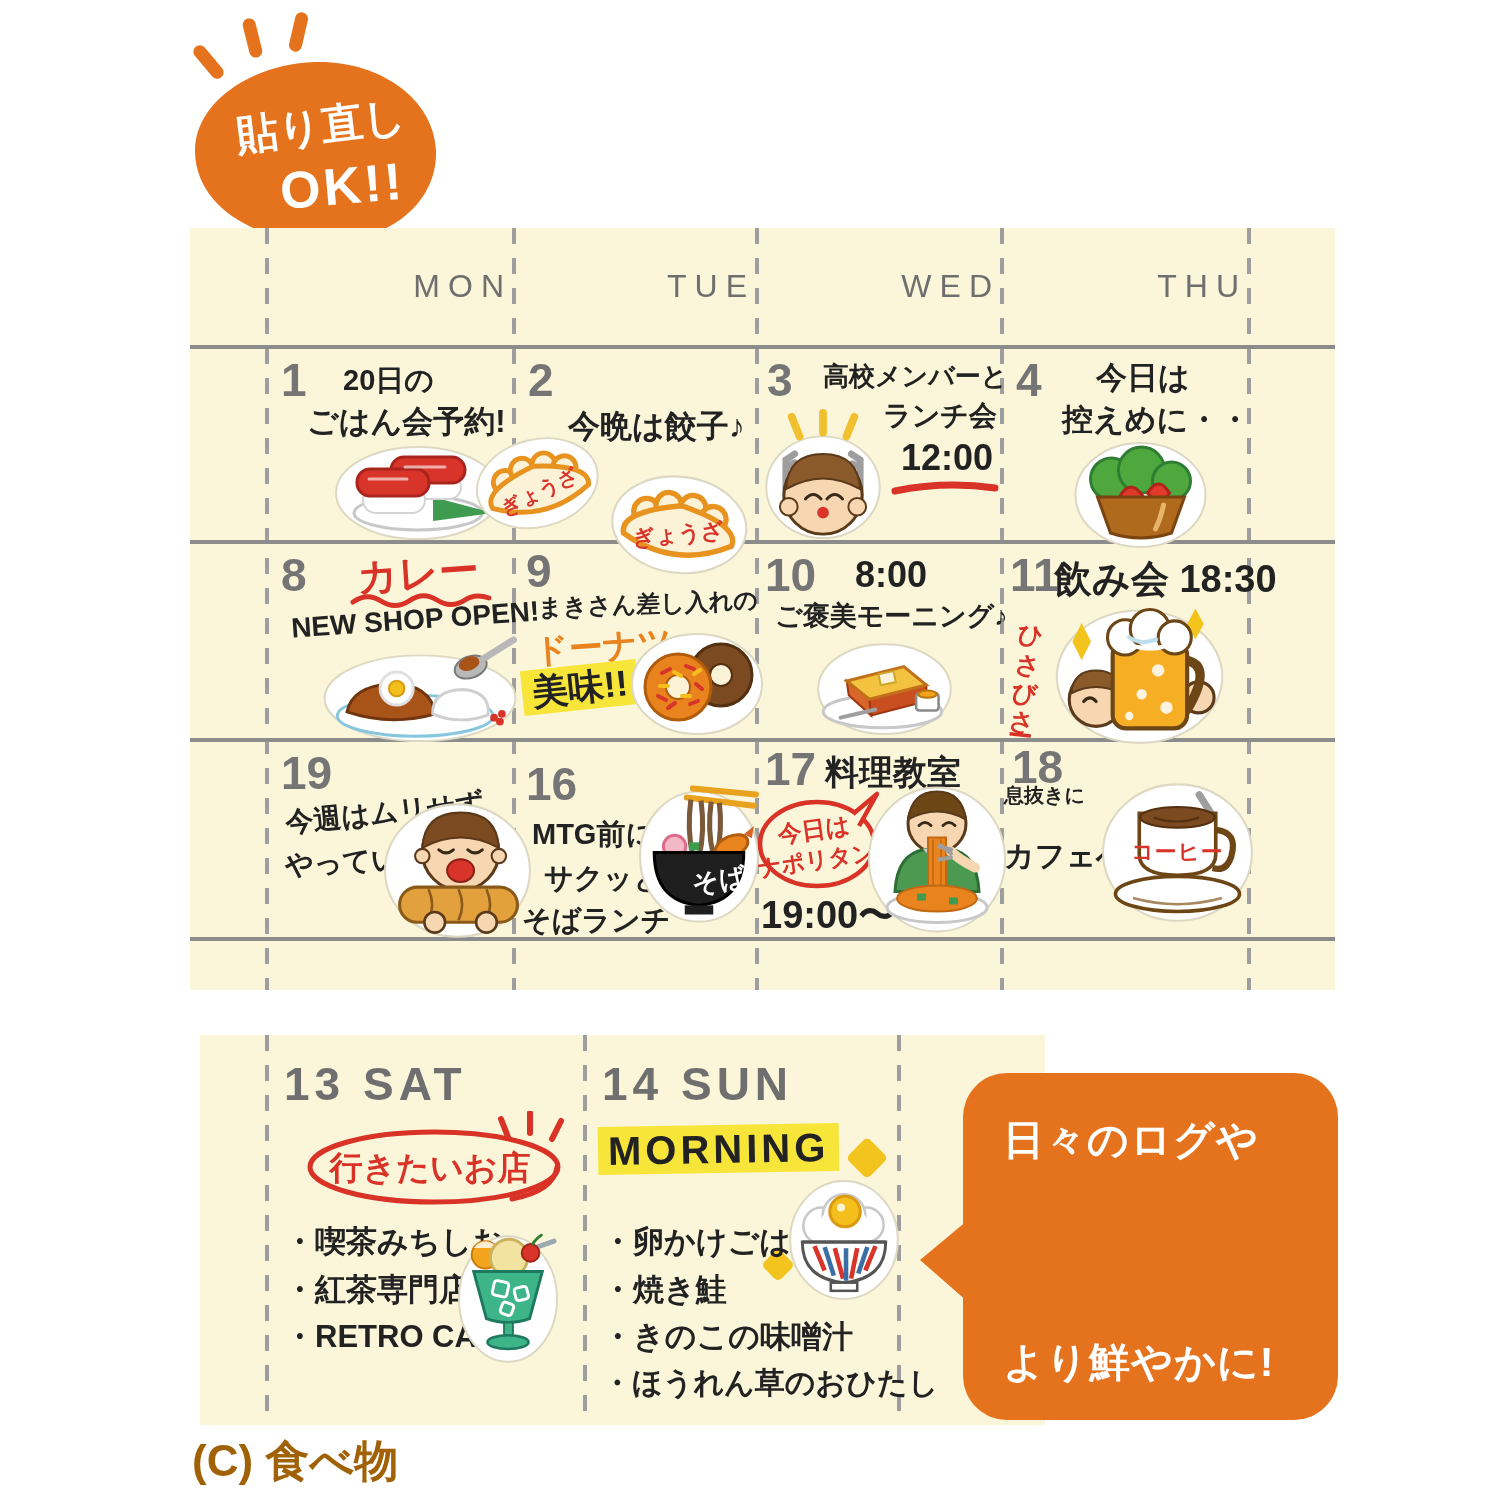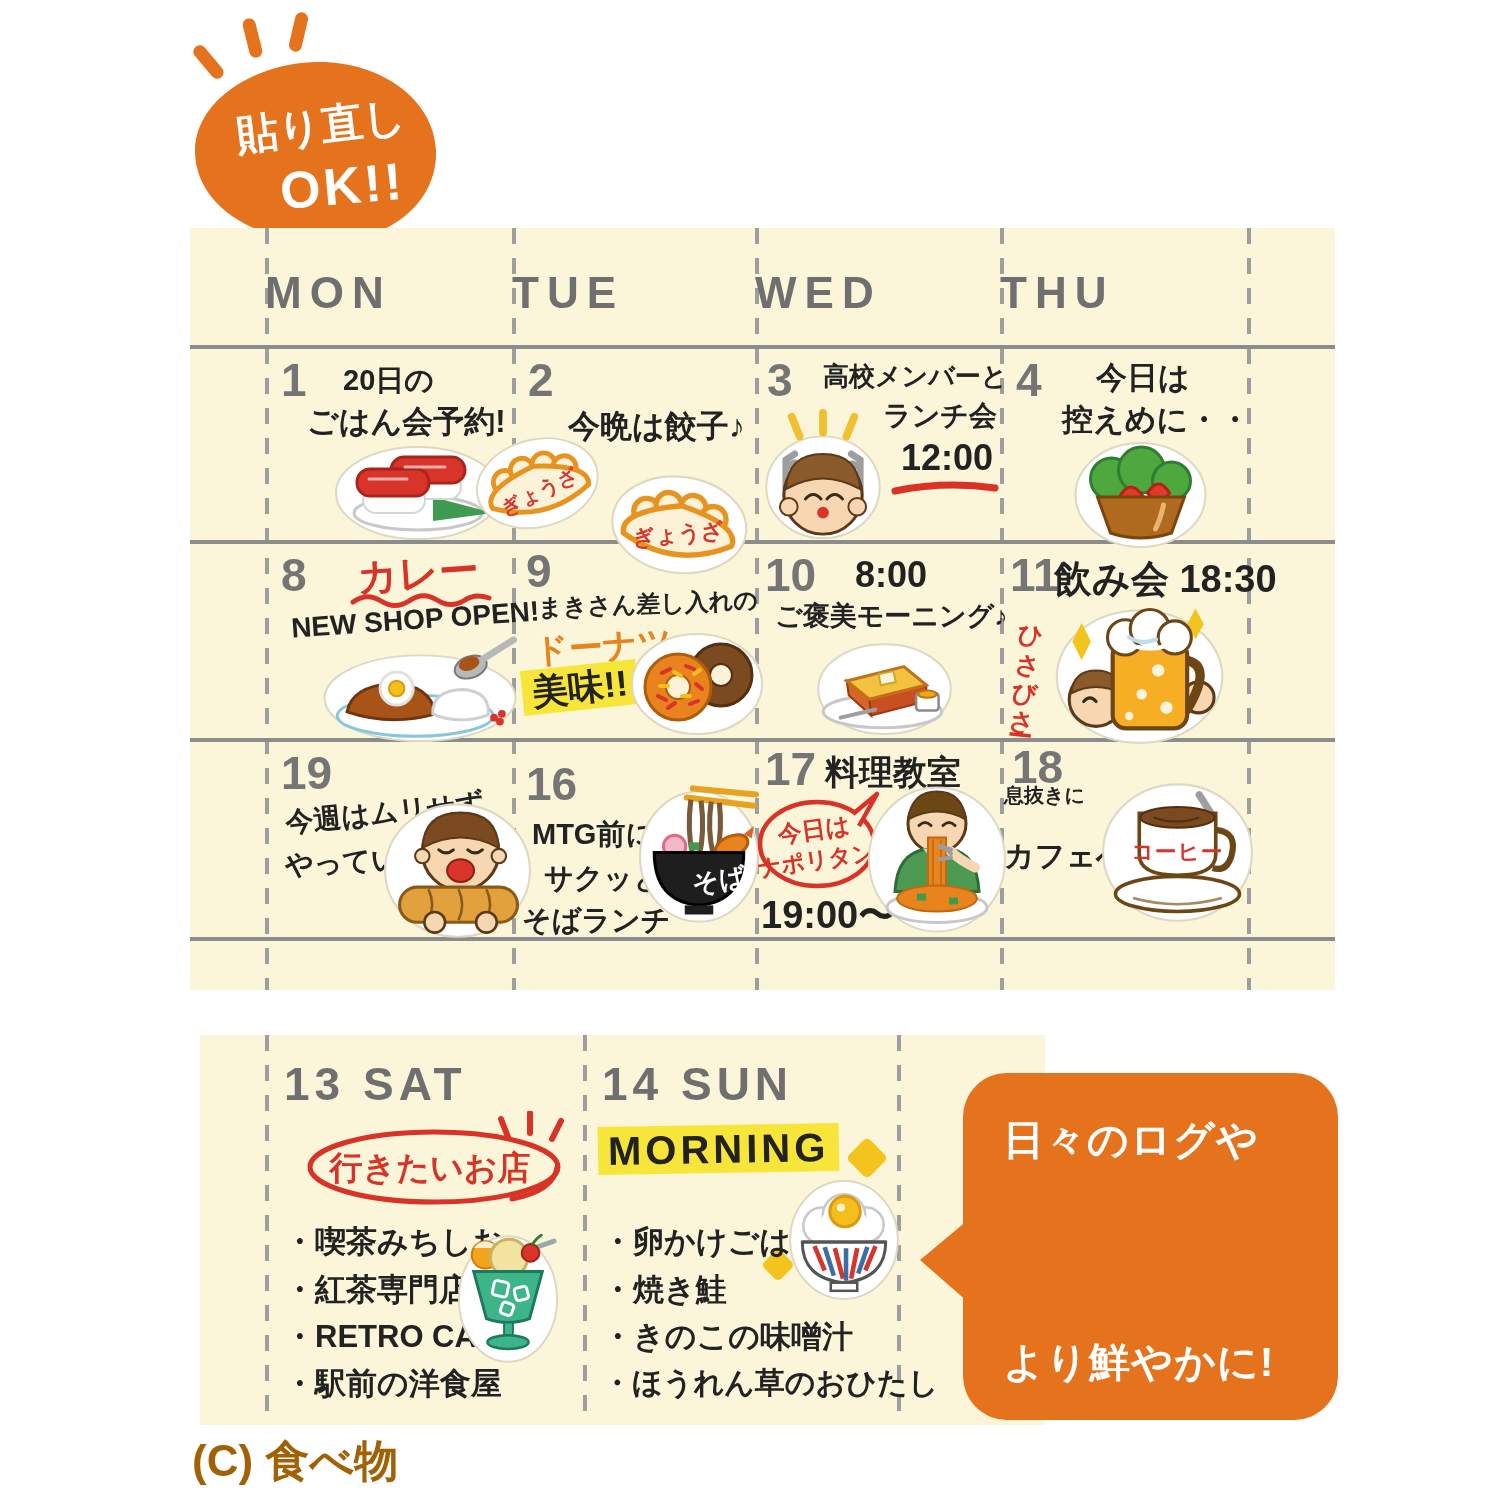--- a/index.html
+++ b/index.html
@@ -3,22 +3,22 @@
 <meta charset="utf-8">
 <style>
   html,body{margin:0;padding:0;background:#fff;}
   .canvas{position:relative;width:1500px;height:1500px;background:#fff;overflow:hidden;
           font-family:"Liberation Sans","DejaVu Sans",sans-serif;}
   .abs{position:absolute;}
   .panel{position:absolute;background:#FBF6DA;}
   .vline{position:absolute;top:0;bottom:0;width:4px;
          background:repeating-linear-gradient(to bottom,#9e9e9e 0 16px,transparent 16px 30px);}
   .hline{position:absolute;left:0;right:0;height:4px;background:#8c8c8c;}
-  .wk-header{position:absolute;font-size:44px;font-weight:700;color:#6f6f6f;letter-spacing:8px;
-             text-align:left;white-space:nowrap;}
+  .wk-header{position:absolute;font-size:32px;font-weight:400;color:#6f6f6f;letter-spacing:8px;
+             text-align:right;white-space:nowrap;}
   .daynum{position:absolute;left:16px;top:8px;font-size:46px;font-weight:700;color:#757575;}
   .cell{position:absolute;}
   .hand{position:absolute;font-weight:700;color:#222;white-space:nowrap;}
   .red{color:#D93226;}
   .orangetx{color:#E8831E;}
   .hl{background:#F7E53A;padding:2px 10px;}
   .sticker{position:absolute;}
   .sparkle{position:absolute;background:#F2C41D;transform:rotate(45deg);border-radius:5px;}
   .vert{writing-mode:vertical-rl;}
   .bubble{position:absolute;left:963px;top:1073px;width:375px;height:347px;background:#E5731D;border-radius:44px;}
@@ -312,21 +312,20 @@
     <div class="title-lg" style="left:84px;top:22px">13 SAT</div>
     <svg class="sticker" style="left:102px;top:76px" width="270" height="100" viewBox="0 0 270 100">
       <ellipse cx="132" cy="56" rx="124" ry="35" fill="none" stroke="#D93226" stroke-width="5"></ellipse>
       <path d="M210 88 Q252 80 255 56" fill="none" stroke="#D93226" stroke-width="5" stroke-linecap="round"></path>
       <path d="M206 26 L199 8 M228 22 L228 2 M250 28 L259 10" stroke="#D93226" stroke-width="6" stroke-linecap="round"></path>
       <text x="128" y="68" text-anchor="middle" font-size="33" font-weight="bold" fill="#D93226">行きたいお店</text>
     </svg>
     <div class="item" style="left:84px;top:186px">・喫茶みちしお</div>
     <div class="item" style="left:84px;top:234px">・紅茶専門店</div>
     <div class="item" style="left:84px;top:281px">・RETRO CAFE</div>
-    <div class="item" style="left:84px;top:328px">・駅前の洋食屋</div>
     <svg class="sticker" style="left:258px;top:196px" width="100" height="135" viewBox="0 0 102 135">
       <ellipse cx="51" cy="68" rx="50" ry="64" fill="#fff" stroke="#ddd8c2" stroke-width="2"></ellipse>
       <path d="M72 18 L98 9" stroke="#9aa8b0" stroke-width="5" stroke-linecap="round"></path>
       <circle cx="28" cy="23" r="14" fill="#F4A31C" stroke="#c97a0e" stroke-width="2"></circle>
       <path d="M16 16 A14 14 0 0 1 40 16 Z" fill="#fff" opacity=".8"></path>
       <circle cx="52" cy="26" r="19" fill="#F3E3A0" stroke="#c9b35e" stroke-width="3"></circle>
       <circle cx="74" cy="21" r="9" fill="#D8342A" stroke="#a02318" stroke-width="2"></circle>
       <path d="M76 12 q5 -7 9 -9" stroke="#2E7D32" stroke-width="3" fill="none" stroke-linecap="round"></path>
       <path d="M16 40 L86 40 L73 88 Q51 96 29 88 Z" fill="#3EB489" stroke="#1d7a5f" stroke-width="3"></path>
       <rect x="36" y="50" width="15" height="15" rx="3" fill="none" stroke="#fff" stroke-width="3" transform="rotate(12 43 57)"></rect>

